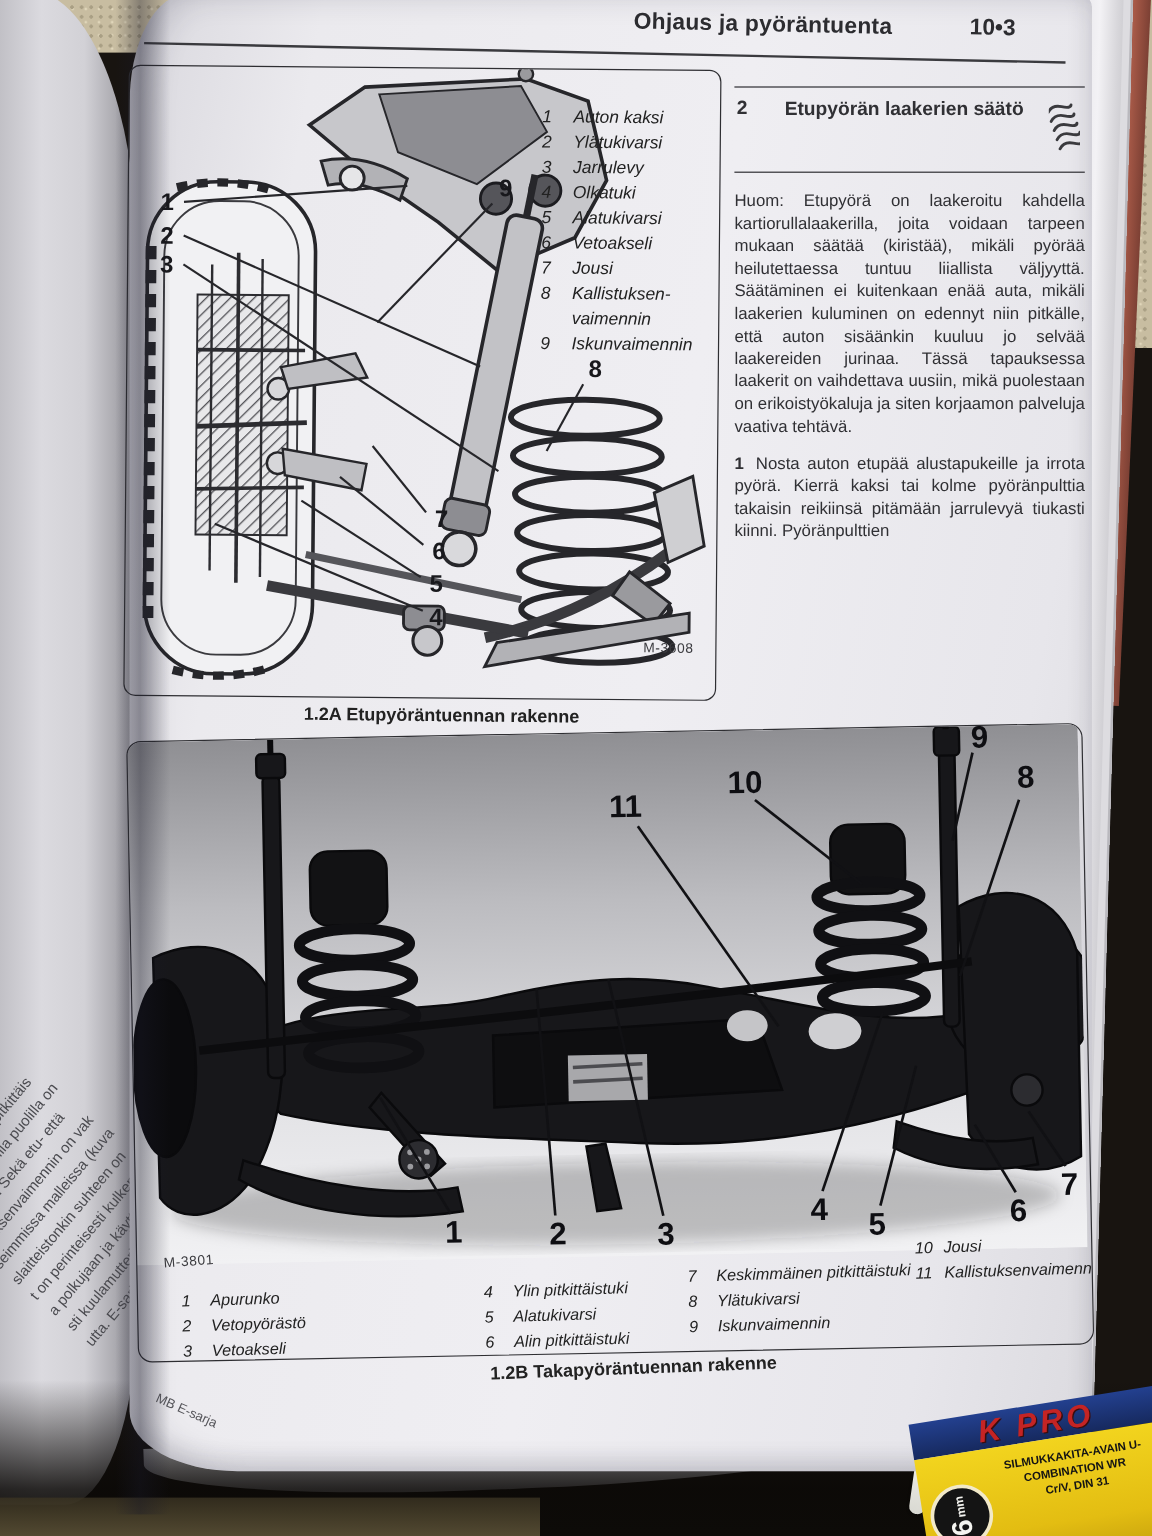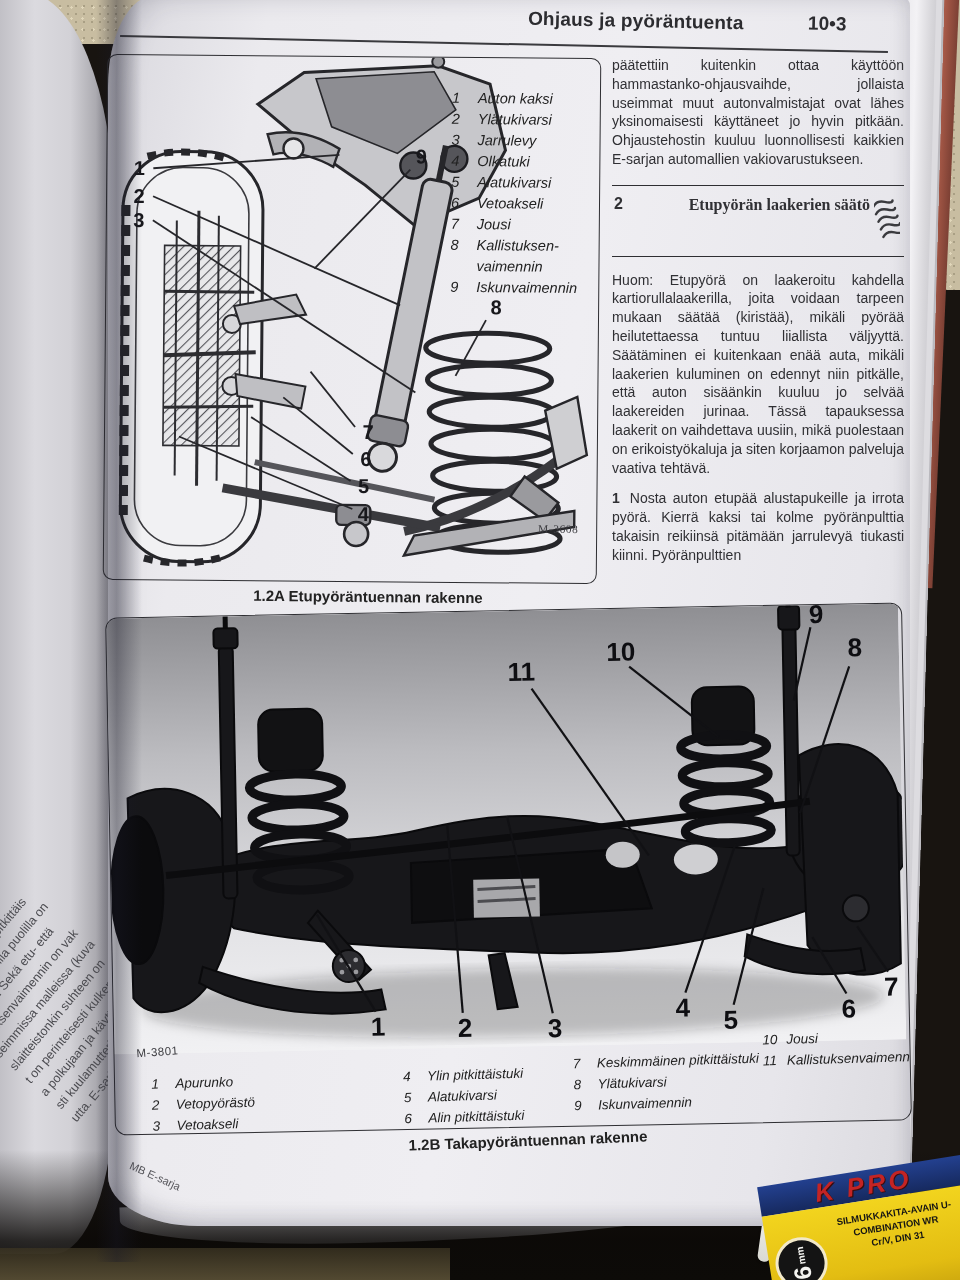--- a/index.html
+++ b/index.html
@@ -49,31 +49,31 @@
   .hdr-rule{position:absolute;left:12px;top:47px;width:768px;height:2px;background:#3a3a3e;transform:rotate(1.2deg);}
 
   
   .figbox{position:absolute;border:1.6px solid #2e2e32;background:transparent;}
   .fig1{left:-3px;top:60px;width:492px;height:524px;border-radius:10px;transform:rotate(.5deg);}
   .fig1 svg{position:absolute;left:0;top:0;}
   .fig1-legend{position:absolute;left:344px;top:30px;width:146px;font-style:italic;font-size:14.5px;line-height:21px;color:#222;}
   .fig1-legend .row{display:flex;}
   .fig1-legend .n{width:26px;flex:0 0 26px;}
   .figcode{position:absolute;font-size:11.5px;color:#3c3c40;letter-spacing:.5px;}
-  .fig1 .figcode{right:18px;bottom:48px;font-family:Liberation Serif, serif;}
+  .fig1 .figcode{right:18px;bottom:36px;}
   .caption{font-weight:bold;font-size:15px;color:#222;}
   .cap1{position:absolute;left:80px;top:592px;width:360px;text-align:center;transform:rotate(.6deg);}
 
   
   .col{position:absolute;left:504px;top:60px;width:292px;font-size:14px;line-height:18.8px;text-align:justify;color:#303034;}
   .col p{margin:0 0 12px 0;}
   .sect{margin:16px 0 14px 0;border-top:1.6px solid #2e2e32;border-bottom:1.6px solid #2e2e32;
     padding:9px 4px 10px 2px;display:flex;align-items:flex-start;}
   .sect .sn{font-weight:bold;font-size:16px;margin-right:14px;}
-  .sect .st{font-weight:bold;font-size:16px;line-height:20px;flex:1;text-align:right;font-family:Liberation Serif, serif;}
+  .sect .st{font-weight:bold;font-size:16px;line-height:20px;flex:1;text-align:center;}
   .spanners{flex:0 0 26px;margin-left:4px;margin-top:2px;}
   .bold{font-weight:normal;}
   .stepnum{font-weight:bold;padding-right:10px;}
 
   .fig2{left:2px;top:614px;width:795px;height:516px;border-radius:12px;transform:rotate(-1.1deg);overflow:hidden;}
   .fig2 svg{position:absolute;left:0;top:0;}
   .fig2 .figcode{left:22px;top:428px;transform:rotate(-3deg);}
   .fig2-legend{position:absolute;left:0;top:440px;width:795px;transform:rotate(-.6deg);}
   .legcol{position:absolute;font-style:italic;font-size:13.5px;line-height:21px;color:#222;}
   .legcol .row{display:flex;}
@@ -274,21 +274,20 @@
         <div class="row">
             <span class="n">9</span>
             <span>Iskunvaimennin</span>
           </div>
       </div>
       <div class="figcode">M-3608</div>
     </div>
     <div class="caption cap1">1.2A  Etupyöräntuennan rakenne</div>
 
     <div class="col">
-      <p>päätettiin kuitenkin ottaa käyttöön hammastanko-ohjausvaihde, jollaista useimmat muut autonvalmistajat ovat lähes yksinomaisesti käyttäneet jo hyvin pitkään. Ohjaustehostin kuuluu luonnollisesti kaikkien E-sarjan automallien vakiovarustukseen.</p>
 
       <div class="sect">
         <span class="sn">2</span>
         <span class="st">Etupyörän laakerien säätö</span>
         <span class="spanners">
           <svg width="26" height="44" viewBox="0 0 26 44">
             <g stroke="#3a3a3e" stroke-width="2.4" fill="none" stroke-linecap="round" transform="rotate(-18 13 22)">
               <path d="M4,6 q5,-5 12,-1 t8,1"></path>
               <path d="M4,14 q5,-5 12,-1 t8,1"></path>
               <path d="M4,22 q5,-5 12,-1 t8,1"></path>

